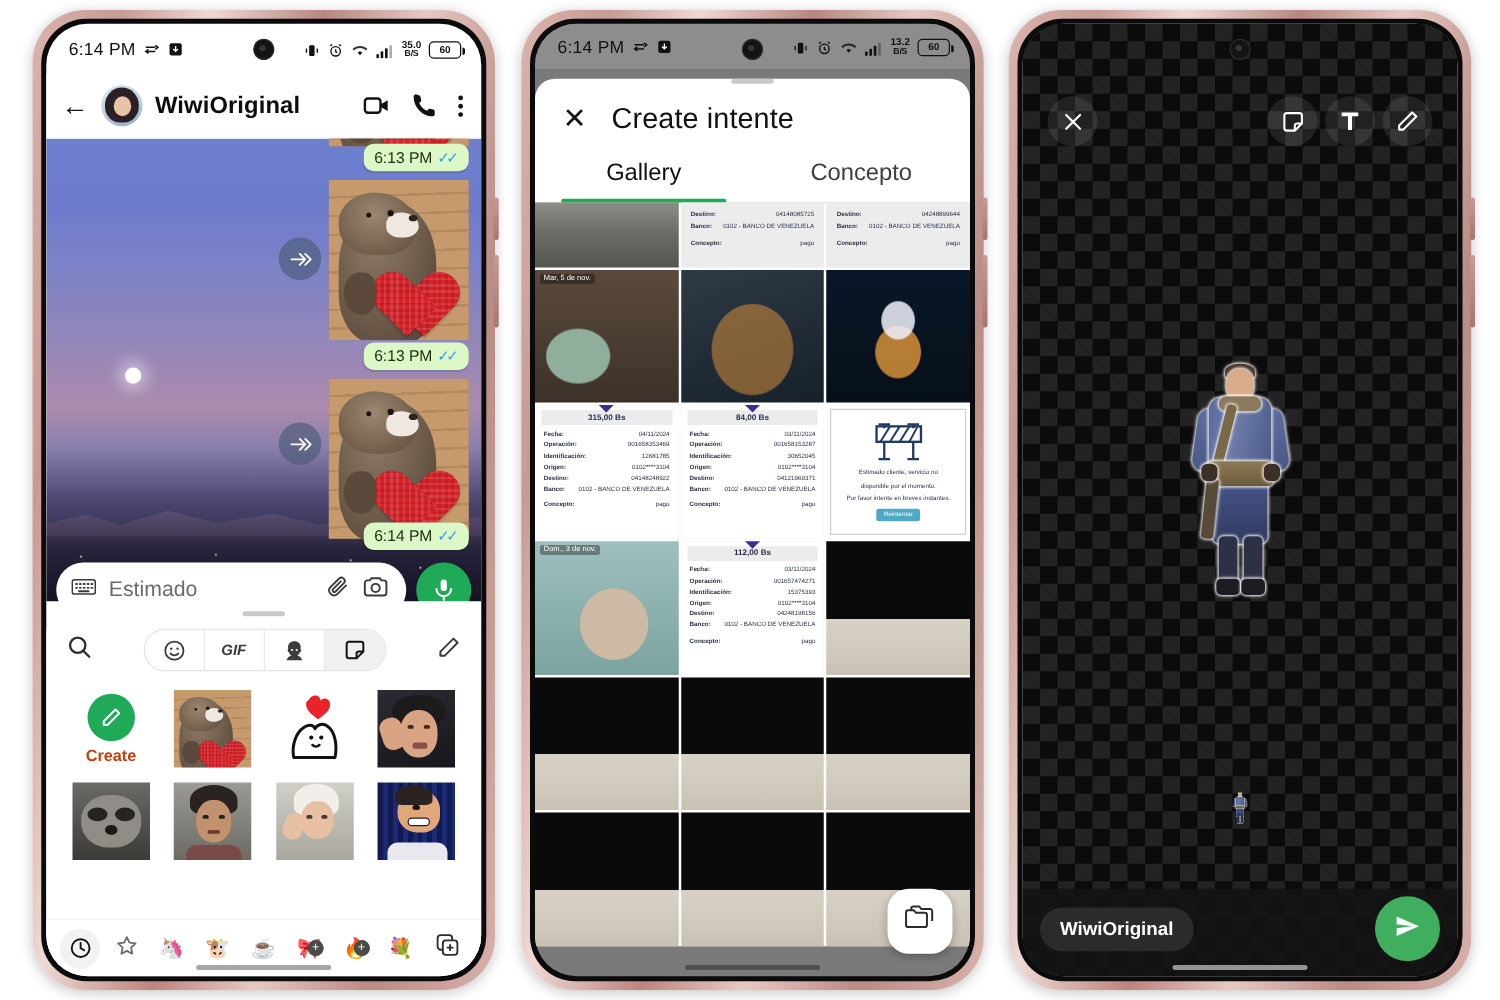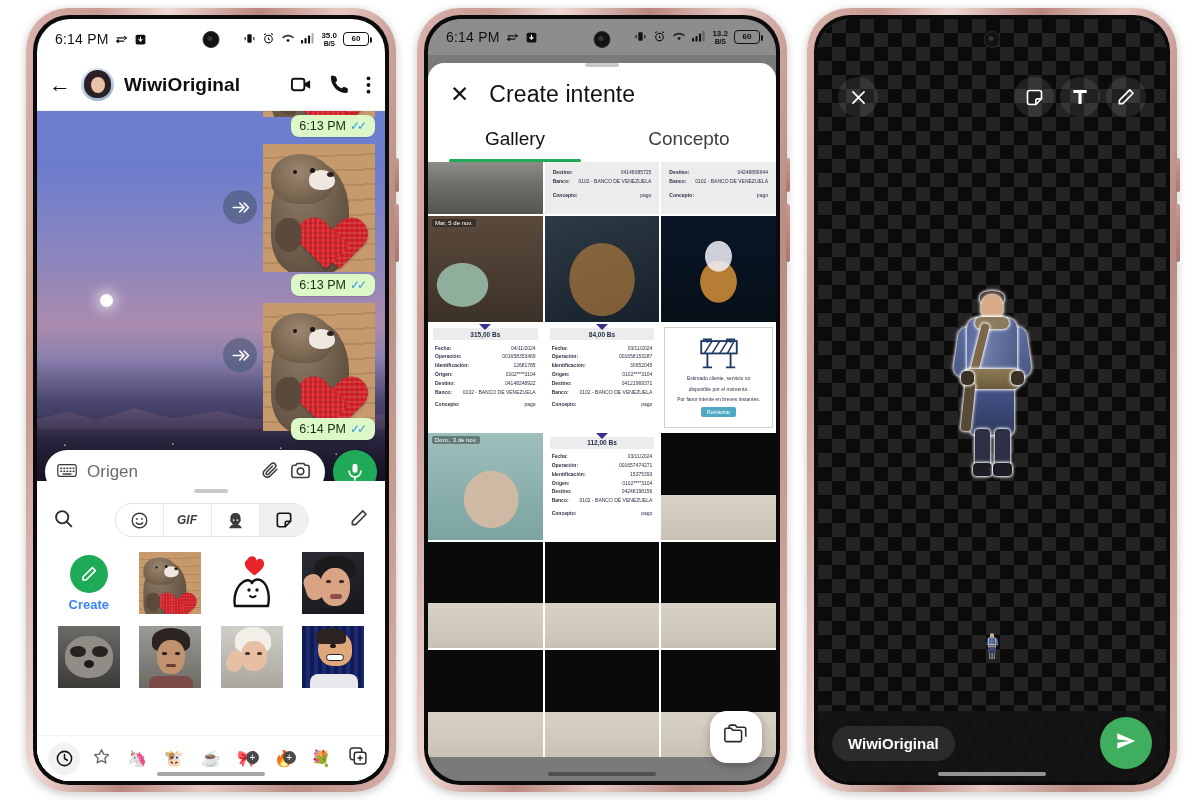--- a/index.html
+++ b/index.html
@@ -47,21 +47,21 @@
   .sbtn.b2 { top:196px; height:58px; }
 
   
   .statusbar {
     position: relative; height: 40px; display: flex; align-items: center;
     padding: 0 16px 0 18px; font-size: 13.5px; color: #111; z-index: 30;
   }
   .statusbar.light { color: #111; }
   .sb-left { display:flex; align-items:center; gap:6px; }
   .sb-time { font-size:14px; font-weight:500; letter-spacing:.2px; }
-  .sb-right { margin-left:auto; display:flex; align-items:flex-start; gap:6px; }
+  .sb-right { margin-left:auto; display:flex; align-items:flex-end; gap:6px; }
   .sb-ico { display:inline-flex; align-items:center; }
   .netspeed { line-height:1; text-align:center; font-size:7.5px; font-weight:700; }
   .netspeed b { display:block; font-size:8px; }
   .netspeed span { display:block; font-size:7px; letter-spacing:-.2px; }
   .batt {
     position:relative; width:26px;height:14px;border:1.6px solid currentColor;
     border-radius:4px; display:flex;align-items:center;justify-content:center;
     font-size:8px; font-weight:700;
   }
   .batt::after{content:"";position:absolute;right:-4px;top:4px;width:2.5px;height:6px;
@@ -212,21 +212,21 @@
   .panel-grid {
     display:grid; grid-template-columns: repeat(4,1fr); gap:10px 6px;
     padding: 6px 14px 0;
   }
   .cell { height:64px; display:flex; align-items:center; justify-content:center; }
   .create-cell { flex-direction:column; gap:4px; }
   .create-circle{
     width:38px;height:38px;border-radius:50%;background:#1faa58;
     display:flex;align-items:center;justify-content:center;color:#fff;
   }
-  .create-label{ font-size:13px; font-weight:700; color:#3b82f6; }
+  .create-label{ font-size:13px; font-weight:700; color:#c2410c; }
   .thumb { width:62px;height:62px;overflow:hidden; position:relative; background:#ddd; }
 
   .panel-bottom {
     position:absolute; left:0; right:0; bottom:0; height:46px;
     display:flex; align-items:center; padding: 0 10px; gap:2px;
     border-top:1px solid #f2f2f2; background:#fff;
   }
   .pb-item { flex:1; display:flex;align-items:center;justify-content:center; font-size:17px; position:relative;}
   .pb-item.sel { }
   .pb-item.sel .pb-round{
@@ -531,21 +531,21 @@
           </div>
 
           <div class="composer">
             <div class="input-pill">
               <span>
                 <svg width="20" height="15" viewBox="0 0 26 18" fill="none" stroke="#3b3b3b" stroke-width="1.6">
                     <rect x="1" y="1.5" width="24" height="15" rx="2.5"></rect>
                     <path d="M5 6h1M9 6h1M13 6h1M17 6h1M21 6h1M5 10h1M9 10h1M13 10h1M17 10h1M21 10h1M8 13.5h10" stroke-linecap="round" stroke-width="2"></path>
                   </svg>
               </span>
-              <span class="placeholder">Origen</span>
+              <span class="placeholder">Estimado</span>
               <span>
                 <svg width="19" height="19" viewBox="0 0 24 24" fill="none" stroke="#3b3b3b" stroke-width="1.9" stroke-linecap="round">
                     <path d="M20 10.5 11 19.5a5 5 0 0 1-7-7l9-9a3.4 3.4 0 0 1 4.8 4.8l-8.6 8.6a1.8 1.8 0 0 1-2.5-2.5l8-8"></path>
                   </svg>
               </span>
               <span>
                 <svg width="21" height="19" viewBox="0 0 24 22" fill="none" stroke="#3b3b3b" stroke-width="1.8">
                     <path d="M2 7.5A2.5 2.5 0 0 1 4.5 5h2.2l1.4-2h7.8l1.4 2h2.2A2.5 2.5 0 0 1 22 7.5v9A2.5 2.5 0 0 1 19.5 19h-15A2.5 2.5 0 0 1 2 16.5z"></path>
                     <circle cx="12" cy="12" r="3.8"></circle>
                   </svg>

